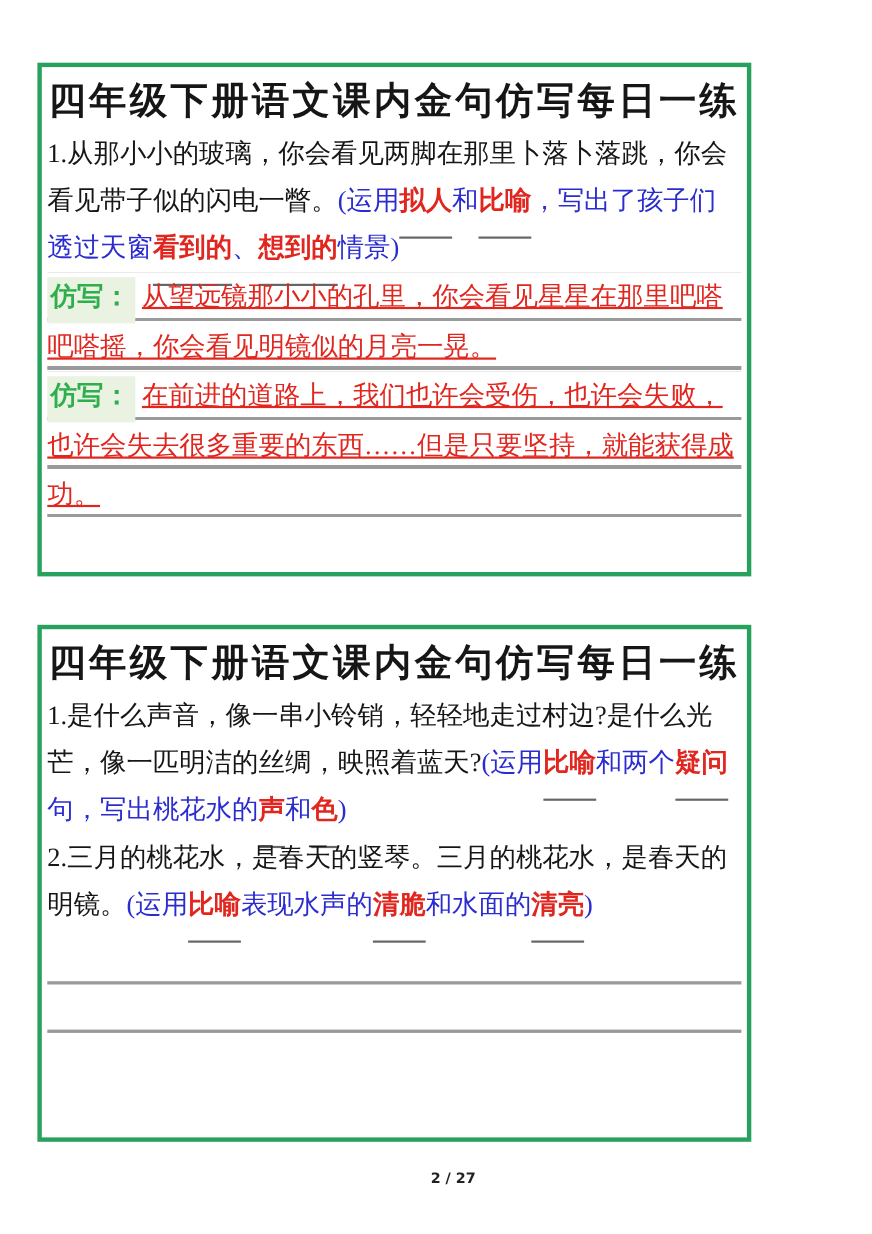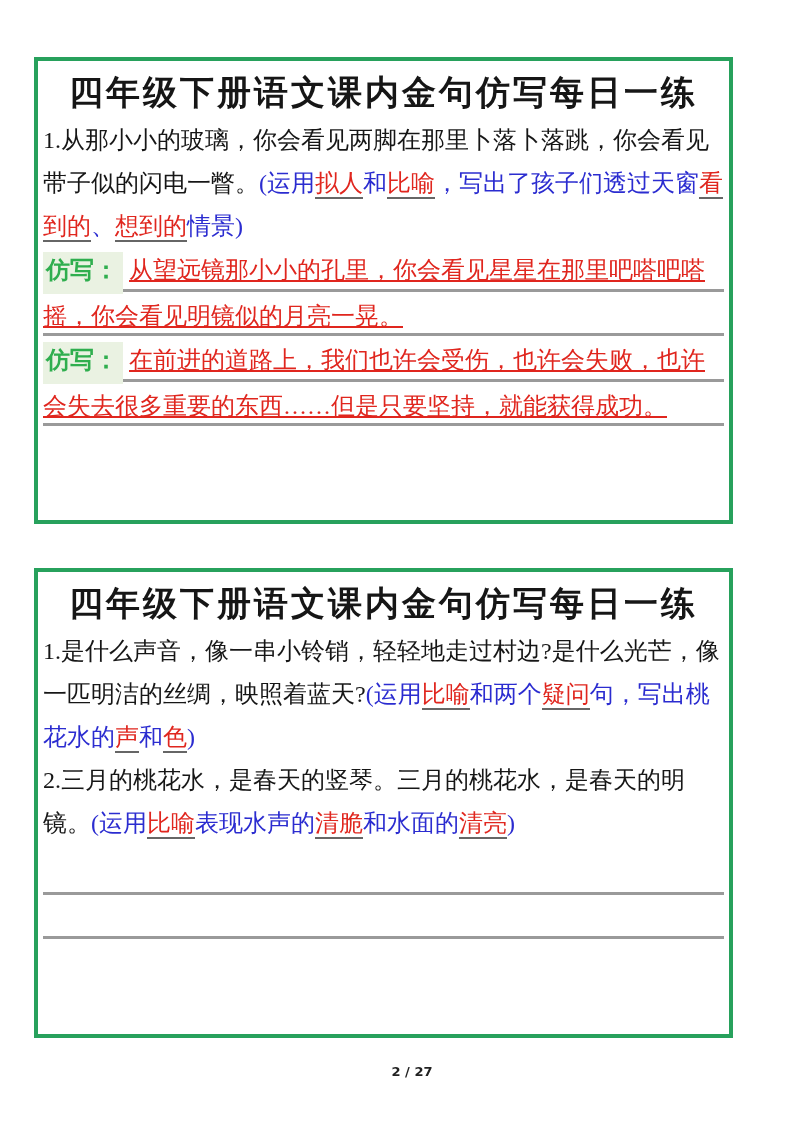--- a/index.html
+++ b/index.html
@@ -11,21 +11,21 @@
     --black:#161616;
     --writing-line:#9a9a9a;
     --kw-underline:#666666;
   }
   *{box-sizing:border-box;}
   html,body{margin:0;padding:0;background:#ffffff;}
   body{width:793px;height:1122px;font-family:"Liberation Serif", serif;}
   .page{position:relative;width:793px;height:1122px;overflow:hidden;background:#ffffff;}
 
   .card{
-    position:absolute;left:34px;width:699px;
+    position:absolute;left:34px;width:649px;
     border:4px solid var(--card-border);
     background:#ffffff;
     padding:4px 5px 0 5px;
   }
   .card-1{top:57px;min-height:467px;}
   .card-2{top:568px;min-height:470px;}
 
   .title{
     margin:6px 0 4px 0;
     text-align:center;
@@ -39,21 +39,21 @@
   .question{
     margin:0;
     font-size:24px;
     line-height:43px;
     color:var(--black);
     word-break:break-all;
   }
   .seg-black{color:var(--black);}
   .seg-blue{color:var(--blue);}
   .seg-red{color:var(--red);}
-  .seg-u{border-bottom:2px solid var(--kw-underline);padding-bottom:1px;}
+  .seg-u{border-bottom:2px solid var(--kw-underline);padding-bottom:19px;font-weight:bold;}
 
   .answer{
     font-size:24px;
     line-height:44px;
     color:var(--red);
     word-break:break-all;
     background:repeating-linear-gradient(
       to bottom,
       transparent 0px, transparent 41px,
       var(--writing-line) 41px, var(--writing-line) 44px

